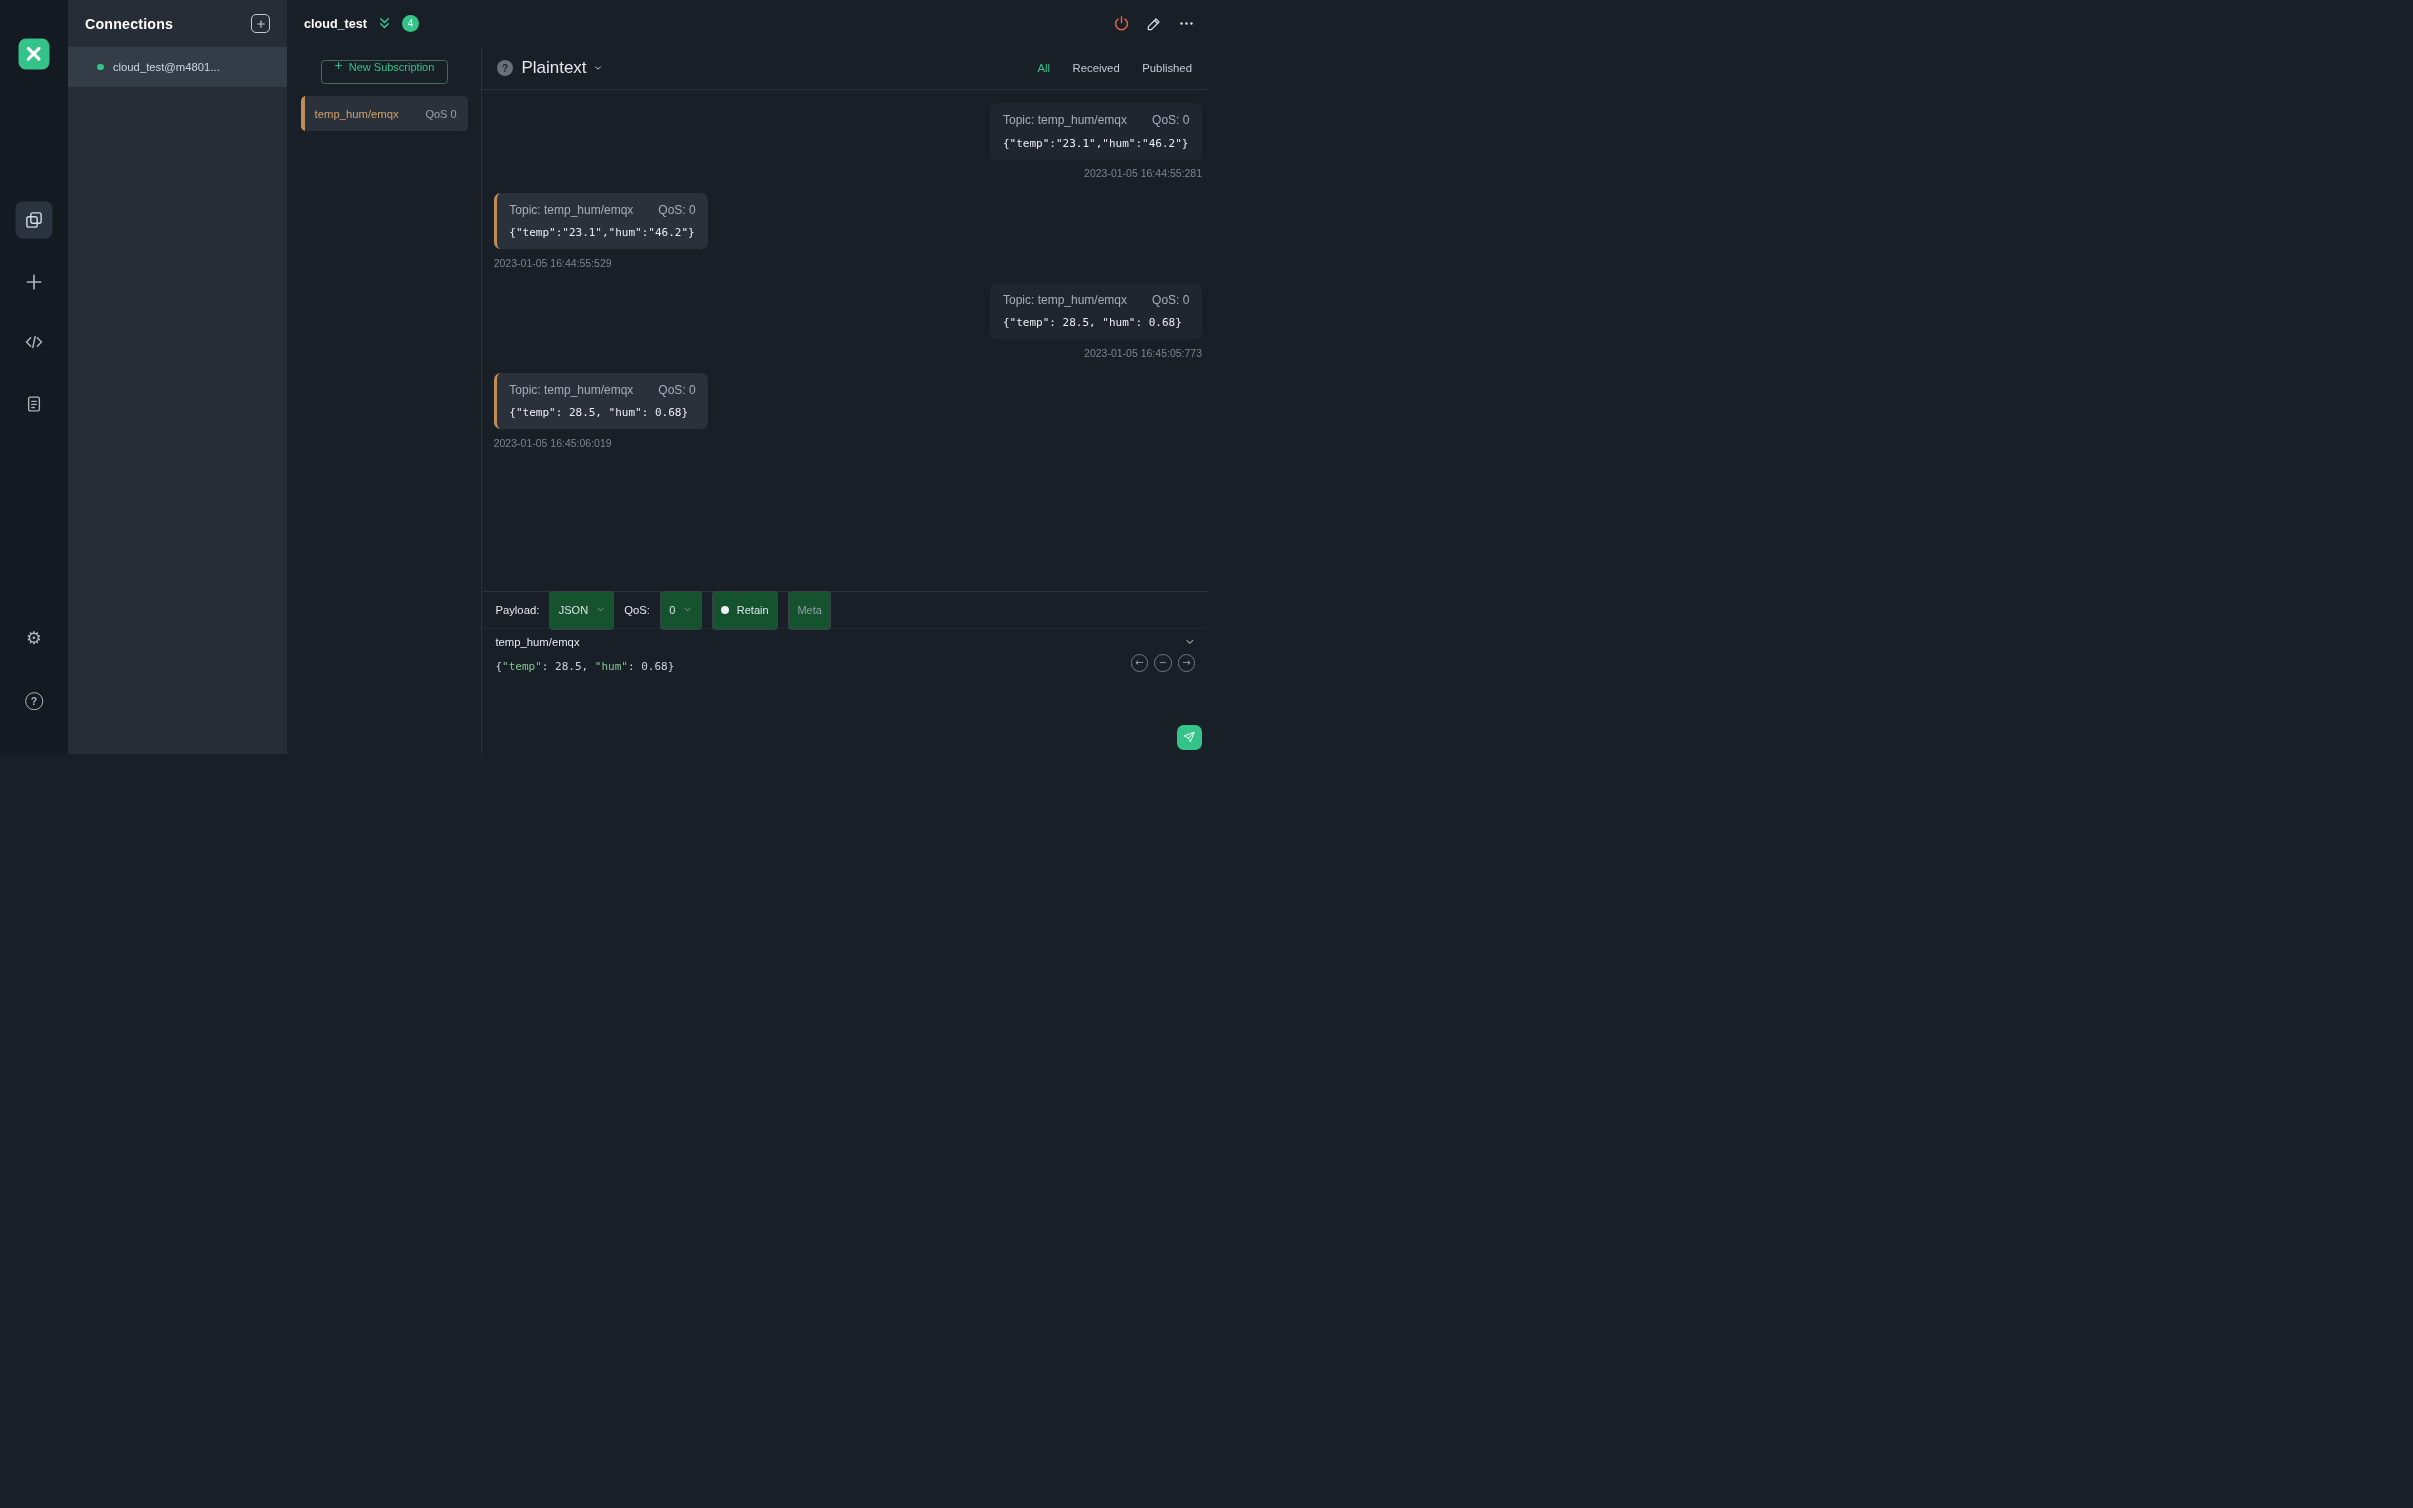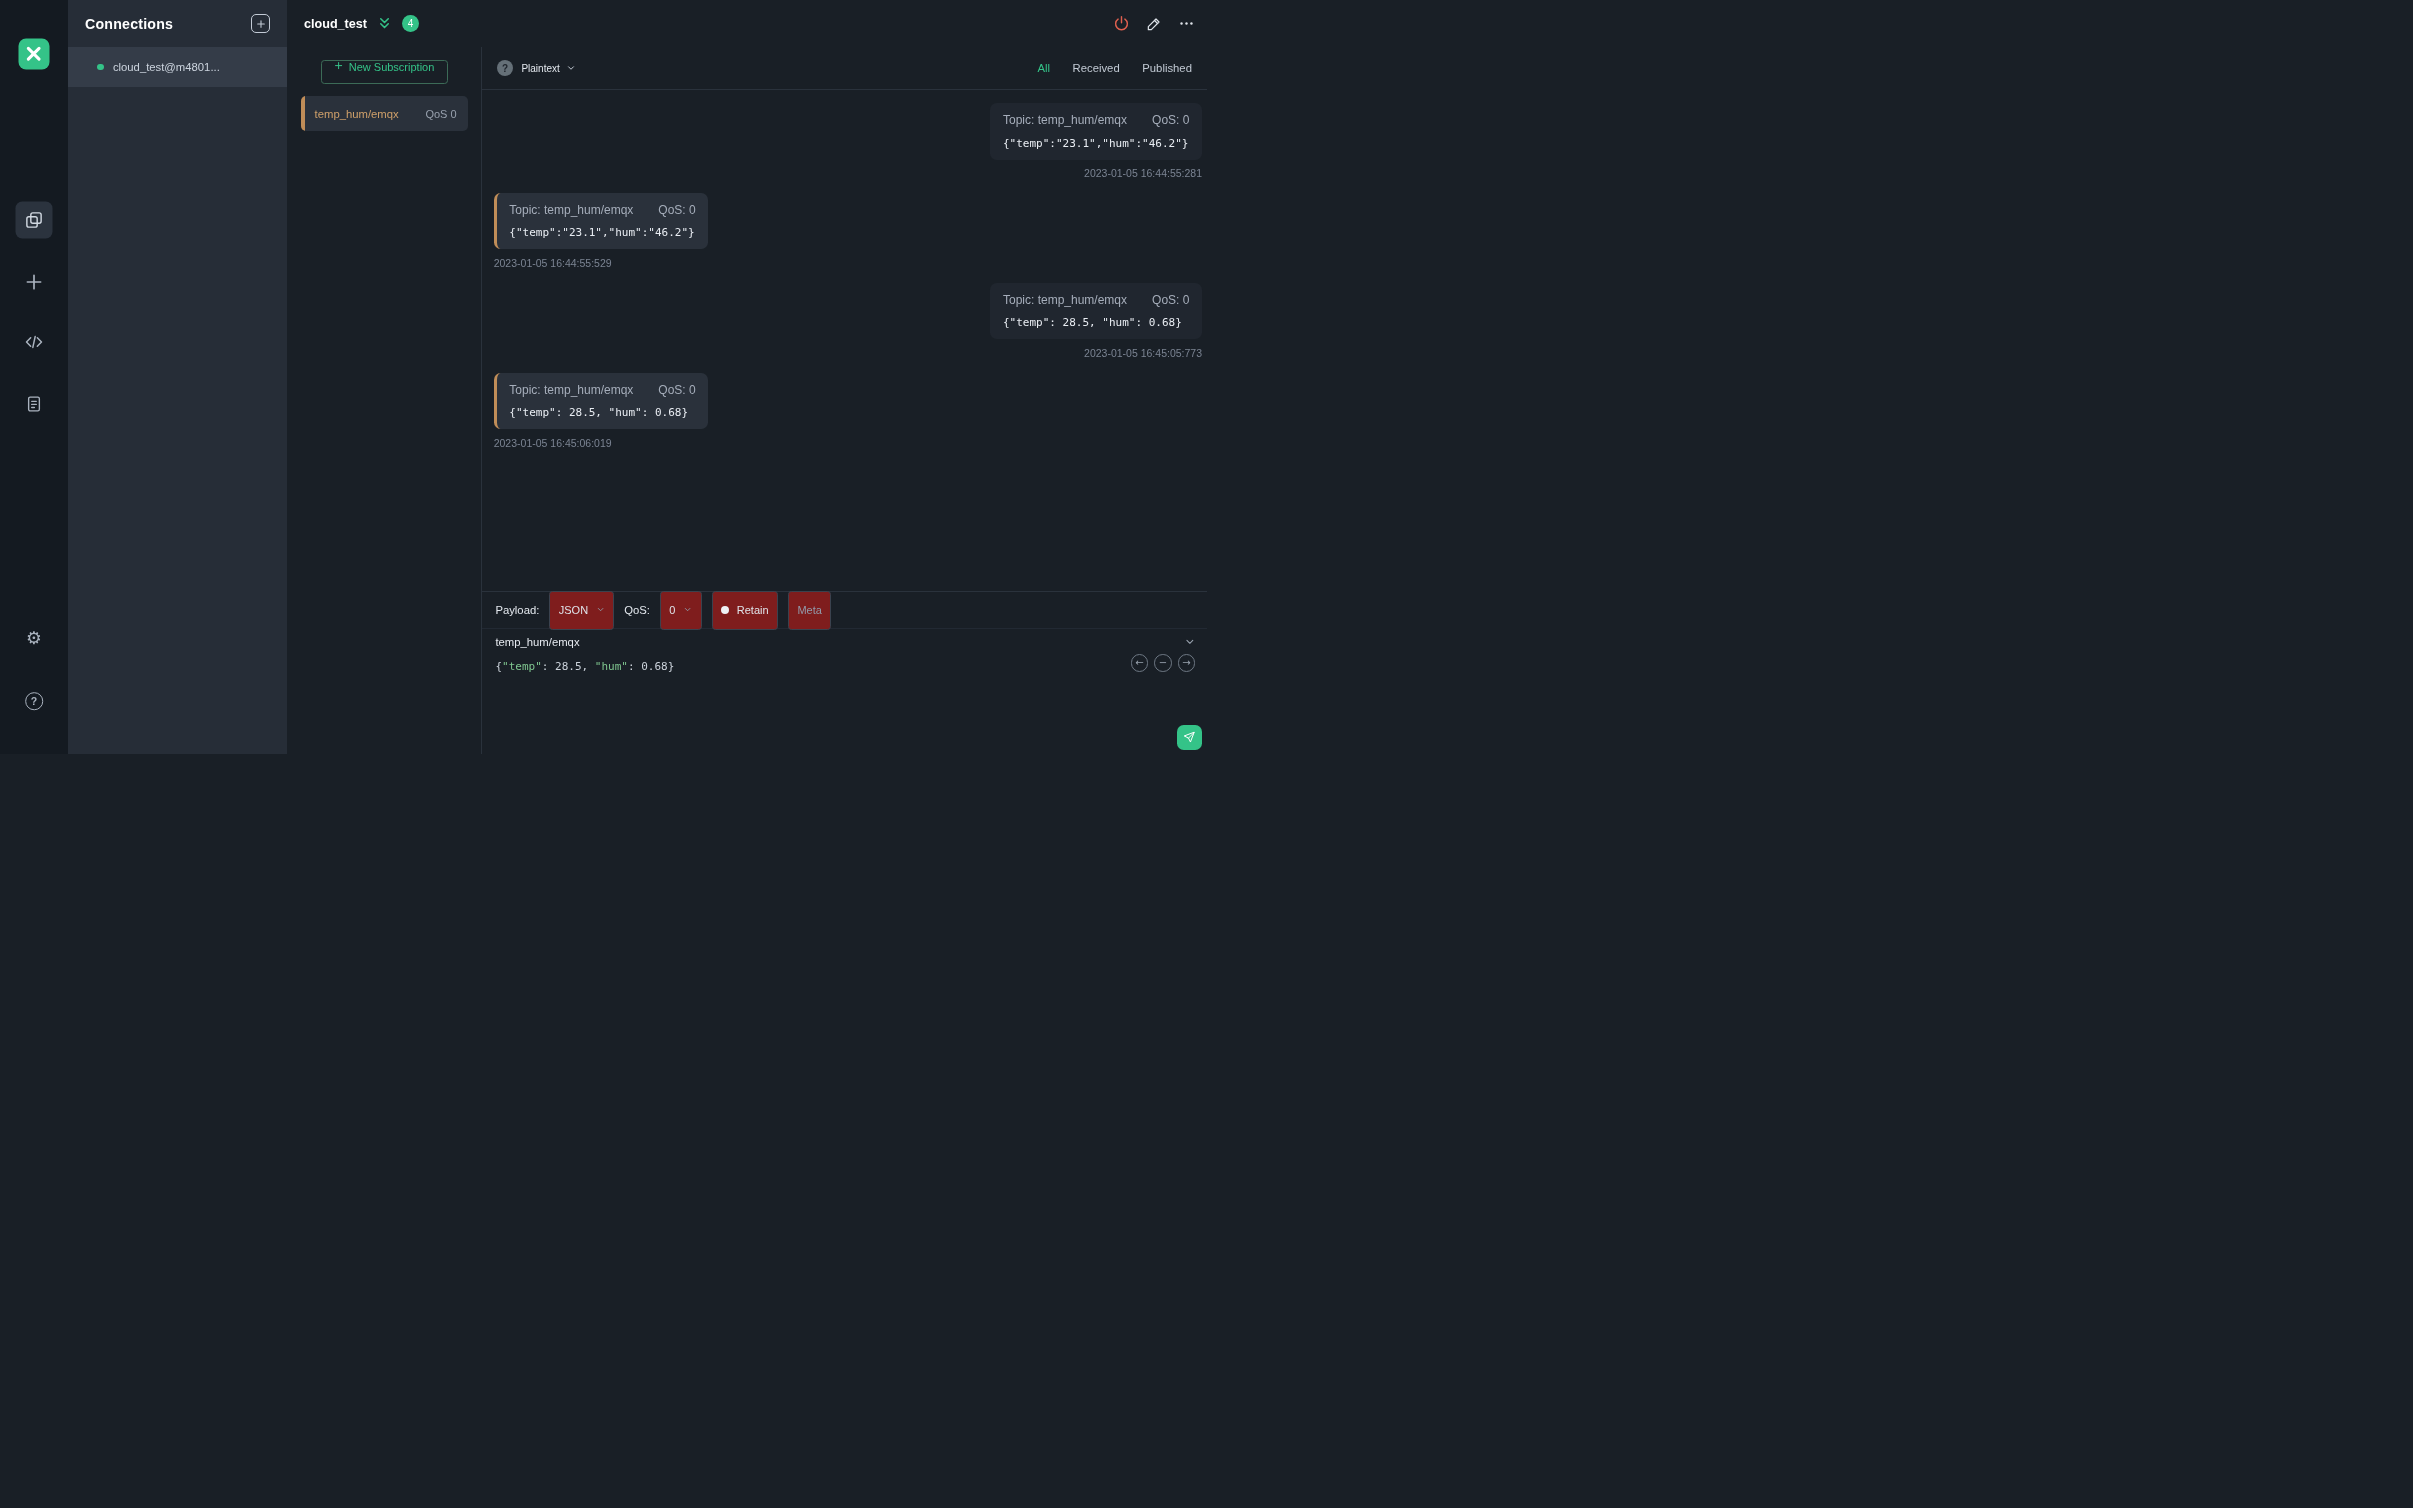--- a/index.html
+++ b/index.html
@@ -57,21 +57,21 @@
   .sub-topic { margin-left:13.4px; color:#cfa06a; font-size:11.3px; }
   .sub-qos { margin-left:auto; margin-right:11px; color:#98a1ae; font-size:11px; }
 
   
   .main-col { flex:1; display:flex; flex-direction:column; min-width:0; }
   .msg-toolbar { height:43px; border-bottom:0.8px solid #2a323c; display:flex; align-items:center;
                  padding:0 8.4px 0 15px; gap:8.4px; flex-shrink:0; }
   .q-circle { width:16px; height:16px; border-radius:50%; background:#657078; color:#20262e;
               font-size:10px; font-weight:bold; display:flex; align-items:center; justify-content:center; cursor:pointer; }
   .fmt-select { display:flex; align-items:center; gap:6.7px; cursor:pointer; }
-  .fmt-label { color:#e3e8ee; font-size:10px; }
+  .fmt-label { color:#e3e8ee; font-size:17px; }
   .filters { margin-left:auto; display:flex; align-items:center; gap:22.6px; padding-right:6.7px; font-size:11.3px; }
   .f-active { color:#34c388; cursor:pointer; }
   .f-other { color:#c2cad4; cursor:pointer; }
 
   .msg-list { flex:1; overflow:hidden; display:flex; flex-direction:column; padding:13.4px 5px 0 11.7px; }
   .msg-block { display:flex; flex-direction:column; margin-bottom:14.2px; }
   .msg-block.published { align-self:flex-end; align-items:flex-end; }
   .msg-block.received  { align-self:flex-start; align-items:flex-start; }
   .msg-card { border-radius:6.7px; padding:10px 12.6px; }
   .published .msg-card { background:#20262f; }
@@ -80,21 +80,21 @@
   .msg-payload { margin-top:9.2px; font-family:"DejaVu Sans Mono", monospace; font-size:11px; color:#e9edf3; }
   .msg-time { margin-top:7.5px; font-size:10.5px; color:#7b8493; }
 
   
   .publish { height:163px; border-top:0.8px solid #2a323c; position:relative; flex-shrink:0;
              display:flex; flex-direction:column; }
   .pub-toolbar { height:37px; display:flex; align-items:center; gap:10px; padding:0 13.4px;
                  border-bottom:0.8px solid #222933; }
   .pub-label { font-size:11.3px; color:#e3e8ee; }
   .sel-box { height:39px; display:inline-flex; align-items:center; gap:7.5px; padding:0 8.4px;
-             border:0.8px solid #3a424e; border-radius:3.4px; background:#7f1d1d; color:#dfe4ea;
+             border:0.8px solid #3a424e; border-radius:3.4px; background:#14532d; color:#dfe4ea;
              font-size:11px; cursor:pointer; }
   .retain-dot { width:8.4px; height:8.4px; border-radius:50%; background:#eef1f5; }
   .meta-label { color:#929bab; }
   .topic-row { height:26px; display:flex; align-items:center; padding:0 11.7px 0 13.4px; cursor:text; }
   .topic-text { font-size:11.3px; color:#e6eaf0; }
   .topic-chevron { margin-left:auto; cursor:pointer; }
   .editor-line { padding:5px 13.4px; font-family:"DejaVu Sans Mono", monospace; font-size:11px; cursor:text; }
   .tok-key { color:#7fc68f; }
   .tok-num { color:#ccd3db; }
   .tok-punct { color:#ccd3db; }

